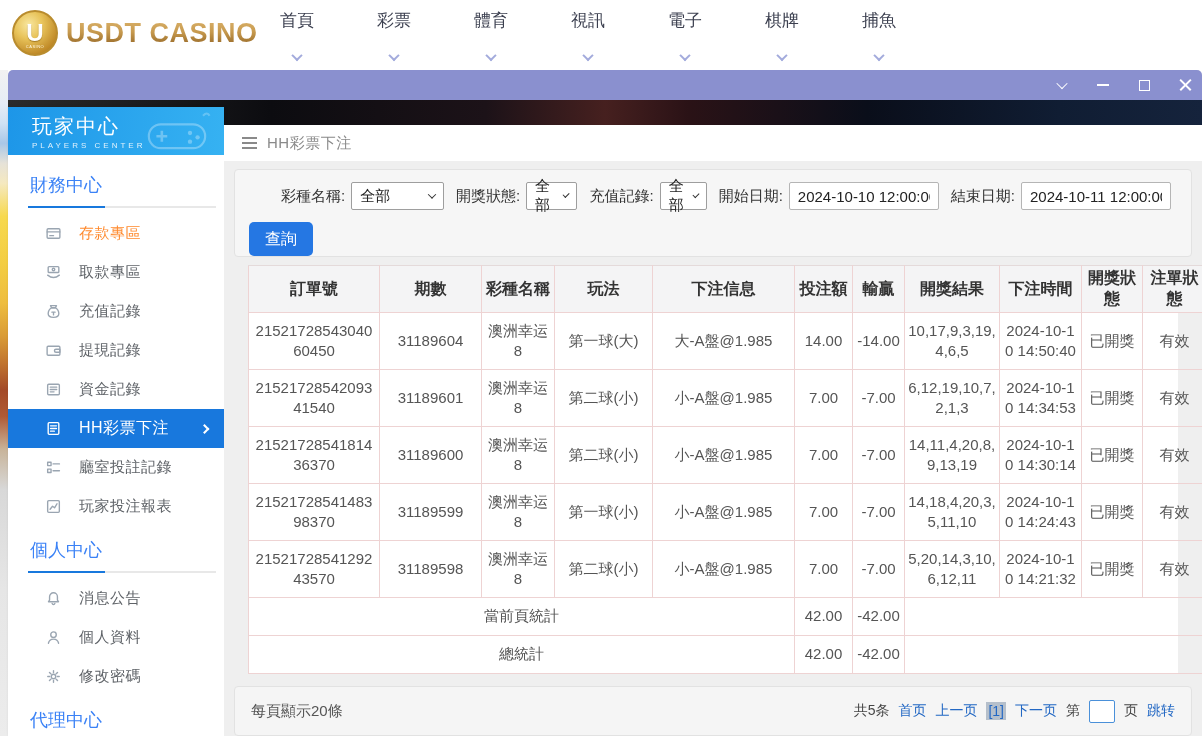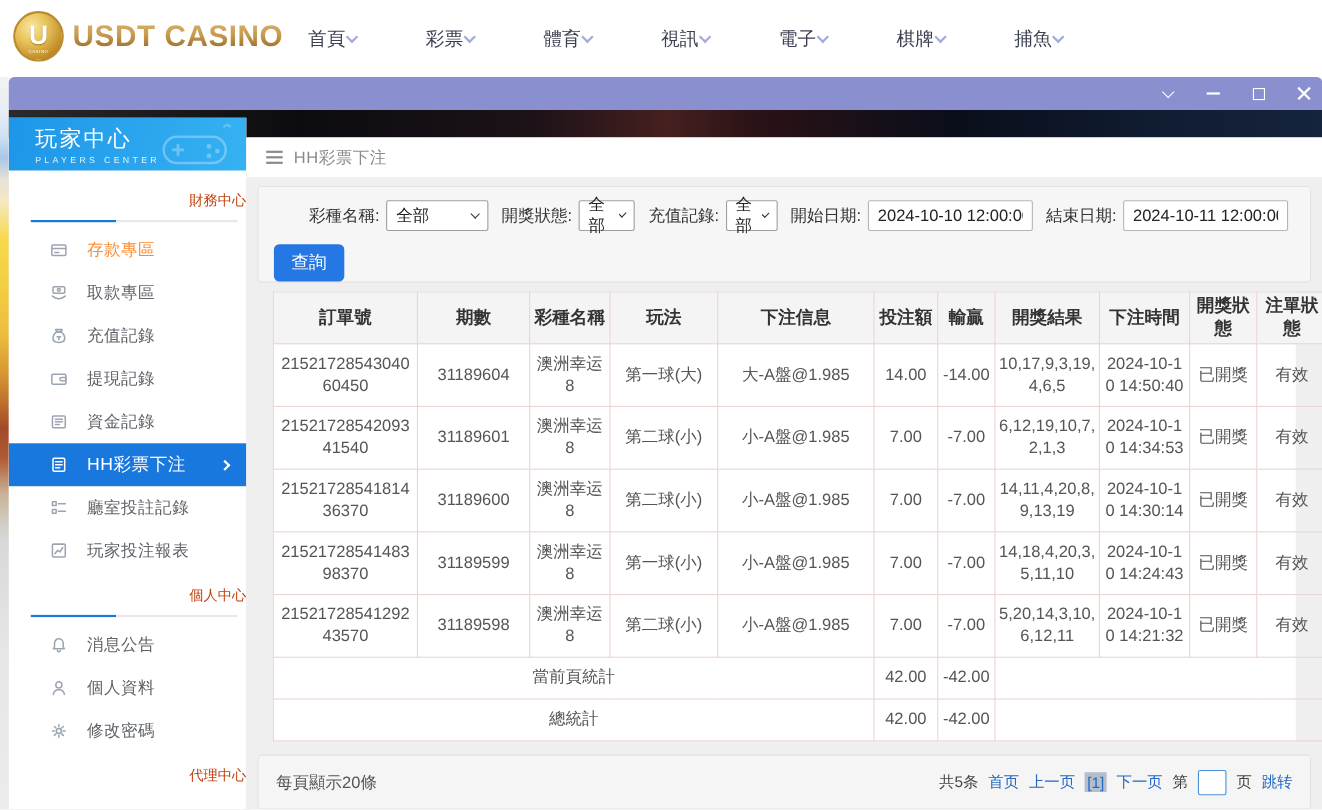--- a/index.html
+++ b/index.html
@@ -13,21 +13,21 @@
   .brand { position:absolute; left:12px; top:10px; display:flex; align-items:center; }
   .coin { width:46px; height:46px; border-radius:50%;
           background:radial-gradient(circle at 35% 30%, #f8e7a0 0%, #e8c35a 35%, #c08a28 75%, #9a6a18 100%);
           border:2px solid #b98c2e; position:relative; display:flex; align-items:center; justify-content:center; }
   .coin-u { font-size:24px; font-weight:bold; color:#fff; text-shadow:0 1px 1px rgba(120,80,0,.6); line-height:1; }
   .coin-sub { position:absolute; bottom:5px; left:50%; transform:translateX(-50%); font-size:4px; letter-spacing:.5px; color:#fff8e0; }
   .brand-text { margin-left:8px; font-size:27px; font-weight:bold; letter-spacing:.5px;
                 background:linear-gradient(180deg,#dcb46e 0%, #c79a4e 45%, #8a5c1e 100%);
                 -webkit-background-clip:text; background-clip:text; color:transparent; }
   .top-nav { position:absolute; left:280px; top:0; height:70px; display:flex; align-items:center; gap:63px; }
-  .nav-item { display:flex; align-items:center; gap:2px; cursor:pointer; }
+  .nav-item { display:flex; align-items:center; gap:21px; cursor:pointer;flex-direction:column; }
   .nav-label { font-size:17px; color:#3b3f4f; }
   .chev-down { width:8px; height:8px; border-right:2px solid #a3abdc; border-bottom:2px solid #a3abdc;
                transform:rotate(45deg) translate(-1px,-1px); }
 
   
   .window { position:absolute; left:8px; top:70px; width:1194px; height:666px; }
   .left-strip { position:absolute; left:0; top:70px; width:8px; height:666px;
     background:linear-gradient(180deg,#f2f2f2 0%,#e6edf6 5%,#cfe2f4 8%,#a9c7e7 11%,#e6e2d8 14%,
       #f5e9c0 17%,#f7d94e 22%,#f3cd42 29%,#eebd3e 35%,#d99b35 40%,#c1742e 44%,#a34a28 48%,
       #b05a34 52%,#c8b49a 57%,#d8d8d8 63%,#e6e6e6 78%,#ececec 100%); }
@@ -47,21 +47,21 @@
 
   
   .sidebar { position:absolute; left:0; top:37px; width:216px; height:629px; background:#fff;
              box-shadow:1px 0 3px rgba(0,0,0,.15); overflow:hidden; }
   .sb-header { height:48px; background:linear-gradient(100deg,var(--sb-blue1,#1d96e8) 0%,var(--sb-blue2,#36b2f2) 100%);
                color:#fff; padding:6px 0 12px 24px; position:relative; }
   .sb-title { font-size:20px; letter-spacing:2px; }
   .sb-subtitle { font-size:8px; letter-spacing:3px; opacity:.85; margin-top:1px; }
   .sb-gamepad { position:absolute; right:8px; top:4px; opacity:.3; }
   .sb-body { padding-top:6px; }
-  .sb-section-title { font-size:13px; color:#c2410c; padding:12px 0 9px 22px;text-align:right; }
+  .sb-section-title { font-size:18px; color:#3b82f6; padding:12px 0 9px 22px; }
   .sb-divider { height:2px; margin:0 8px 6px 20px;
                 background:linear-gradient(90deg,var(--accent-blue,#1878dd) 0 41%,#e8e8e8 41%); }
   .sb-item { height:39px; display:flex; align-items:center; padding-left:37px; cursor:pointer; position:relative; }
   .sb-item .sb-icon { width:17px; height:17px; color:#9aa5b1; margin-right:17px; flex:none; display:flex; align-items:center; }
   .sb-item .sb-label { font-size:15px; color:#5f6368; letter-spacing:.5px; }
   .sb-item.orange .sb-label { color:var(--orange,#ff8a2e); }
   .sb-item.active { background:var(--accent-blue,#1878dd); }
   .sb-item.active .sb-label { color:#fff; font-size:16px; }
   .sb-item.active .sb-icon { color:#fff; }
   .chev-right { position:absolute; right:16px; top:50%; width:7px; height:7px;

